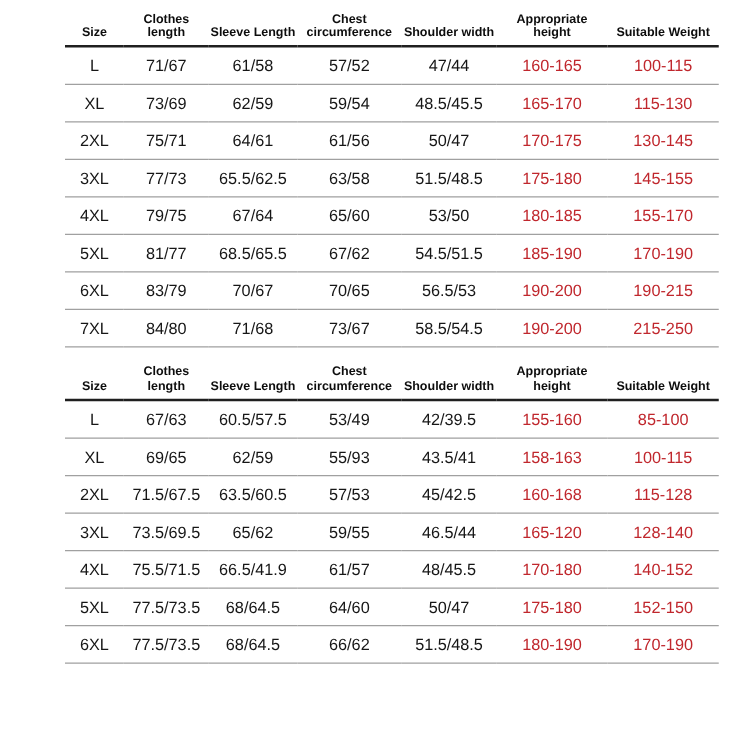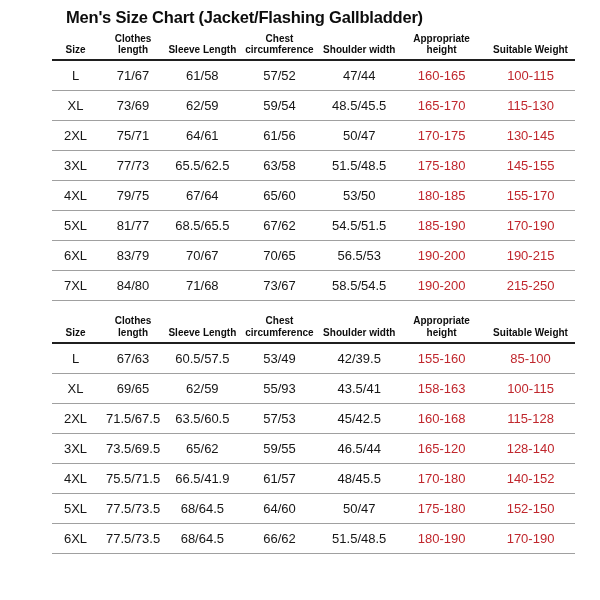--- a/index.html
+++ b/index.html
@@ -67,21 +67,20 @@
   col.c-shldr  { width: 14.5%; }
   col.c-height { width: 17%; }
   col.c-weight { width: 17%; }
 </style>
 </head>
 <body>
 
 <div class="page">
 
   <div class="section">
-    <h2 class="section-title">Men's Size Chart (Jacket/Flashing Gallbladder)</h2>
     <table class="size-table">
       <colgroup>
         <col class="c-size">
           <col class="c-cloth">
           <col class="c-sleeve">
         <col class="c-chest">
           <col class="c-shldr">
           <col class="c-height">
           <col class="c-weight">
       </colgroup>

